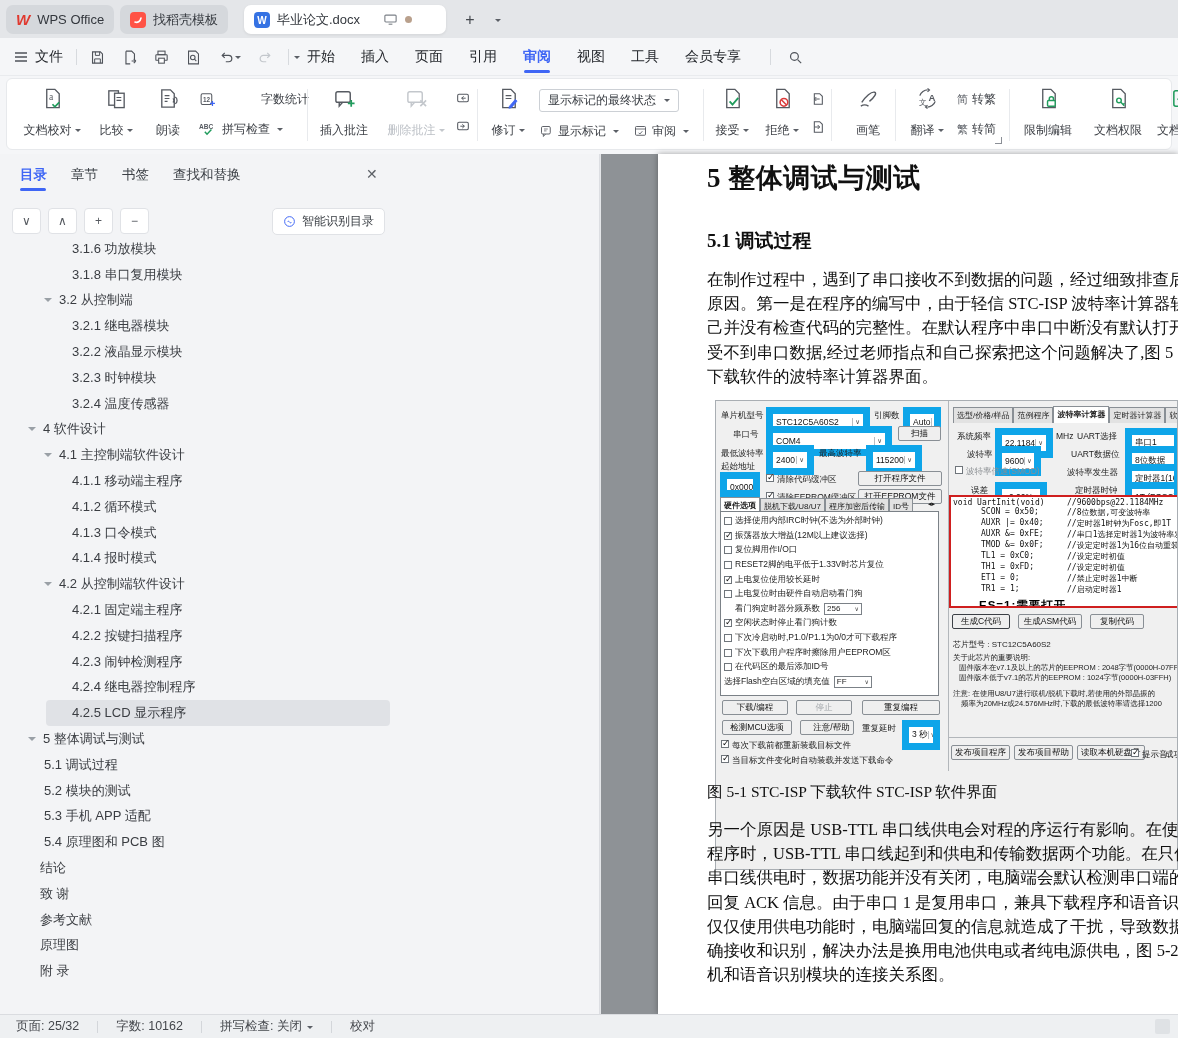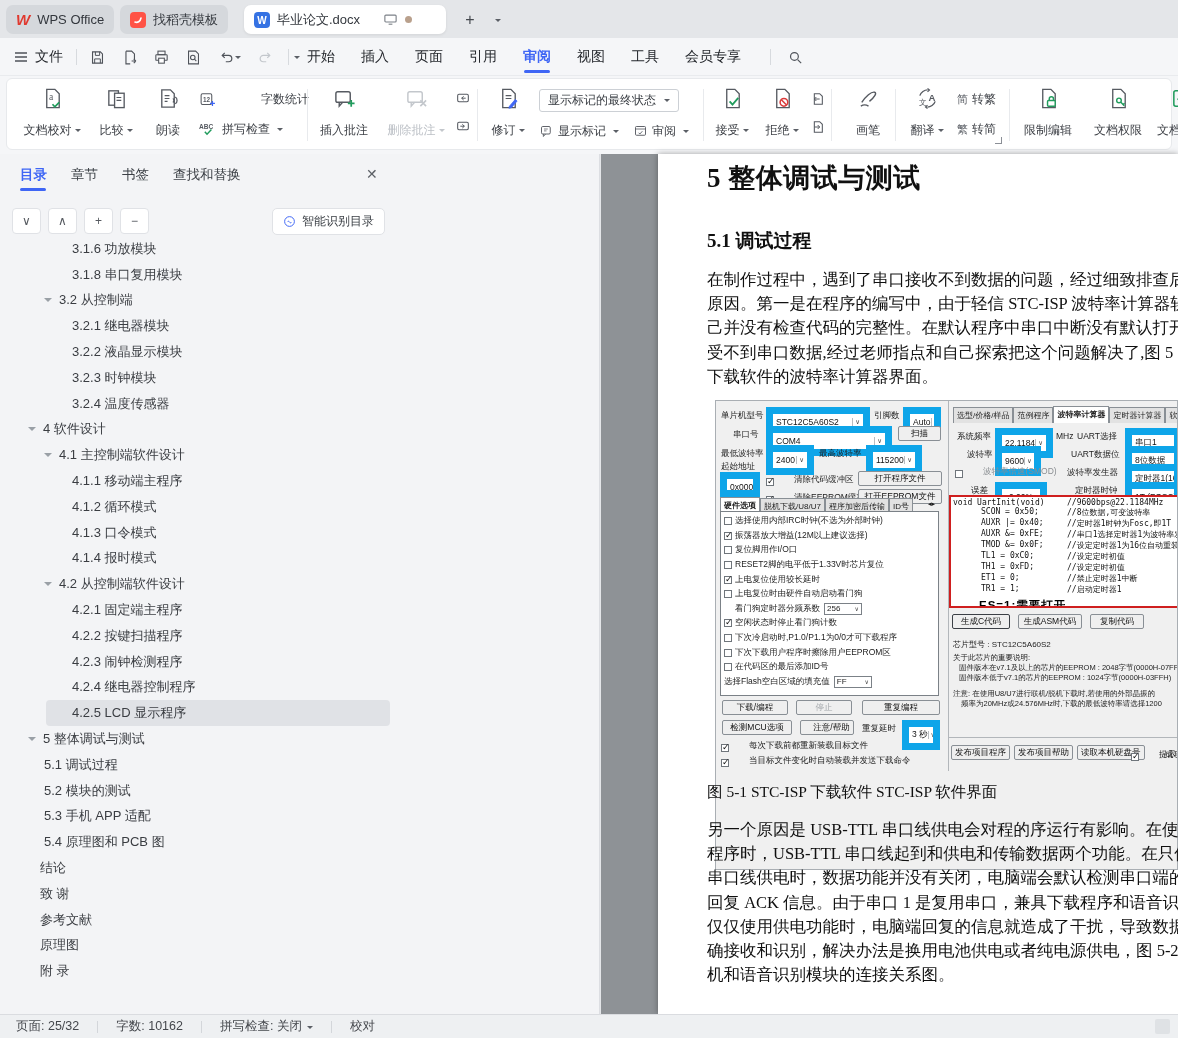--- a/index.html
+++ b/index.html
@@ -70,21 +70,21 @@
   .stc{position:absolute;left:57px;top:246px;width:463px;height:470px;background:#f0f0f0;border:1px solid #a9aeb3;overflow:hidden;font-family:"Liberation Sans","DejaVu Sans",sans-serif;}
   .stc *{line-height:normal;}
   .sl{position:absolute;font-size:8.5px;color:#1c1c1c;white-space:nowrap;}
   .sl.gray{color:#8a8e92;}
   .sfield{position:absolute;height:14px;border:7px solid #0ea5e9;background:#fff;display:flex;align-items:center;padding:8px 3px;font-size:8.5px;color:#111;white-space:nowrap;overflow:hidden;}
   .sfield.dd::after{content:"\2228";margin-left:auto;font-size:6.5px;color:#444;border-left:1px solid #b9bdc1;padding-left:2px;}
   .sbtn2{position:absolute;height:15px;border:1px solid #898f95;background:#efefef;border-radius:2px;display:flex;align-items:center;justify-content:center;font-size:8.5px;color:#111;white-space:nowrap;padding:0 3px;}
   .sbtn2.dis{color:#a3a7ab;}
   .scb{width:8px;height:8px;border:1px solid #6f757b;background:#fff;display:inline-block;position:relative;margin-right:3px;flex:none;}
   .scb.on::after{content:"\2713";position:absolute;left:0px;top:-3px;font-size:9px;color:#111;}
-  .scbrow{position:absolute;display:flex;align-items:flex-end;font-size:8.5px;color:#1c1c1c;white-space:nowrap;gap:17px;}
+  .scbrow{position:absolute;display:flex;align-items:flex-start;font-size:8.5px;color:#1c1c1c;white-space:nowrap;}
   .stabs{position:absolute;display:flex;align-items:flex-end;font-size:8px;color:#222;}
   .stab{border:1px solid #898f95;border-bottom:none;background:#e2e2e2;padding:2px 3px;white-space:nowrap;}
   .stab.on{background:#fff;padding-bottom:3px;font-weight:bold;}
   .sbox{position:absolute;left:4px;top:110px;width:219px;height:185px;background:#fff;border:1px solid #7b8187;overflow:hidden;padding-top:2px;}
   .sopt{display:flex;align-items:center;height:14.6px;font-size:8.5px;color:#1c1c1c;white-space:nowrap;padding-left:3px;}
   .sopt .slbl2{margin-right:4px;}
   .sopt.ind{padding-left:14px;}
   .sfield2{height:12px;border:1px solid #7b8187;background:#fff;display:inline-flex;align-items:center;font-size:8px;padding:0 2px;min-width:38px;}
   .sfield2::after{content:"\2228";margin-left:auto;font-size:6px;color:#444;padding-left:3px;}
   .stc-right{position:absolute;left:232px;top:0;width:231px;height:370px;border-left:1px solid #b2b6ba;overflow:hidden;}

